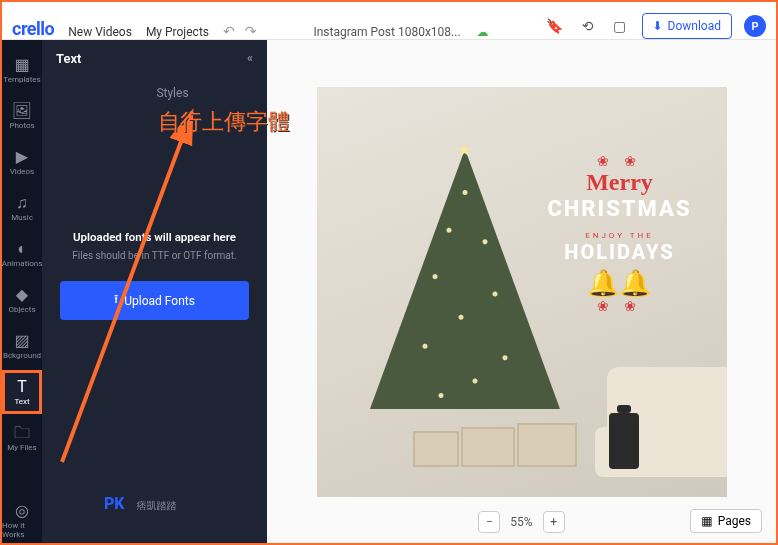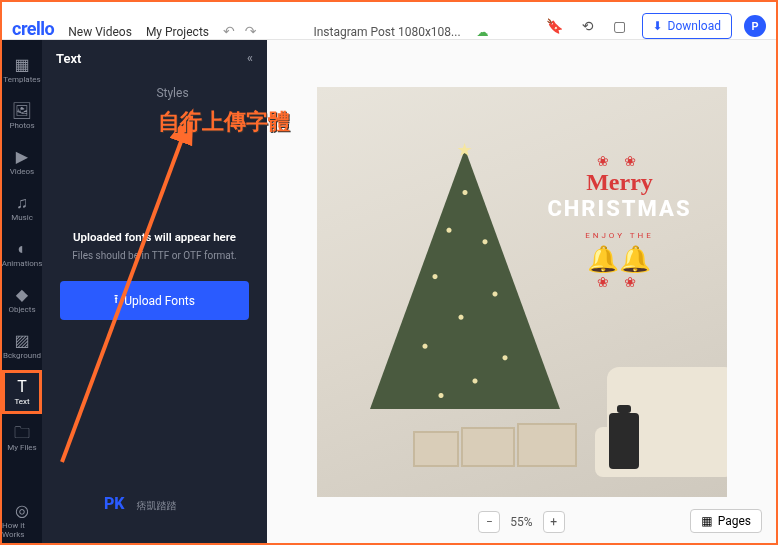--- a/index.html
+++ b/index.html
@@ -76,21 +76,21 @@
   .xmas-hol { font-size: 20px; font-weight: 800; letter-spacing: 2px; }
   .xmas-deco { color: #d93a3a; font-size: 14px; letter-spacing: 6px; }
   .bells { font-size: 26px; margin-top: 4px; }
 
   
   .bottom-bar { position: absolute; bottom: 10px; left: 0; right: 0; display: flex; align-items: center; justify-content: center; gap: 10px; font-size: 12px; color: #555; }
   .zoom-btn { width: 22px; height: 22px; border: 1px solid #ccc; border-radius: 4px; display: flex; align-items: center; justify-content: center; cursor: pointer; background: #fff; }
   .pages-btn { position: absolute; right: 14px; bottom: 10px; border: 1px solid #ccc; border-radius: 4px; padding: 4px 10px; font-size: 12px; display: flex; align-items: center; gap: 5px; cursor: pointer; background: #fff; }
 
   
-  .annotation-text { position: absolute; left: 156px; top: 105px; font-size: 22px; font-weight: 700; color: #ff6b2c; text-shadow: 1px 1px 0 #333; pointer-events: none; z-index: 50; }
+  .annotation-text { position: absolute; left: 156px; top: 105px; font-size: 22px; font-weight: 400; color: #ff6b2c; text-shadow: 1px 1px 0 #333; pointer-events: none; z-index: 50; }
   .arrow-svg { position: absolute; left: 40px; top: 90px; z-index: 49; pointer-events: none; }
 
   .pk-badge { position: absolute; left: 62px; bottom: 30px; font-size: 16px; font-weight: 800; color: #2a5bff; }
   .pk-badge small { font-size: 10px; color: #8a8f9c; font-weight: 400; margin-left: 12px; }
 </style>
 </head>
 <body>
 
 <div class="topbar">
   <span class="logo">crello</span>
@@ -193,20 +193,21 @@
       </div>
       <div class="gift g1"></div>
       <div class="gift g2"></div>
       <div class="gift g3"></div>
       <div class="lantern"></div>
       <div class="xmas">
         <div class="xmas-deco">❀ ❀</div>
         <div class="xmas-merry">Merry</div>
         <div class="xmas-ch">CHRISTMAS</div>
         <div class="xmas-enjoy">ENJOY THE</div>
+        <div class="xmas-hol">HOLIDAYS</div>
         <div class="bells">🔔🔔</div>
         <div class="xmas-deco">❀ ❀</div>
       </div>
     </div>
 
     <div class="bottom-bar">
       <div class="zoom-btn">−</div>
       <span>55%</span>
       <div class="zoom-btn">+</div>
     </div>

